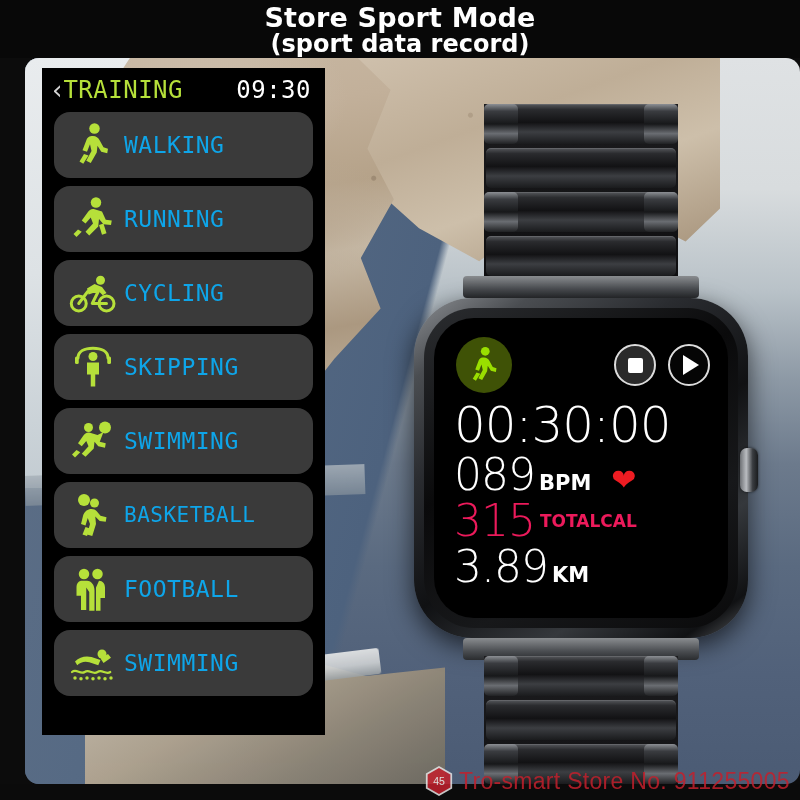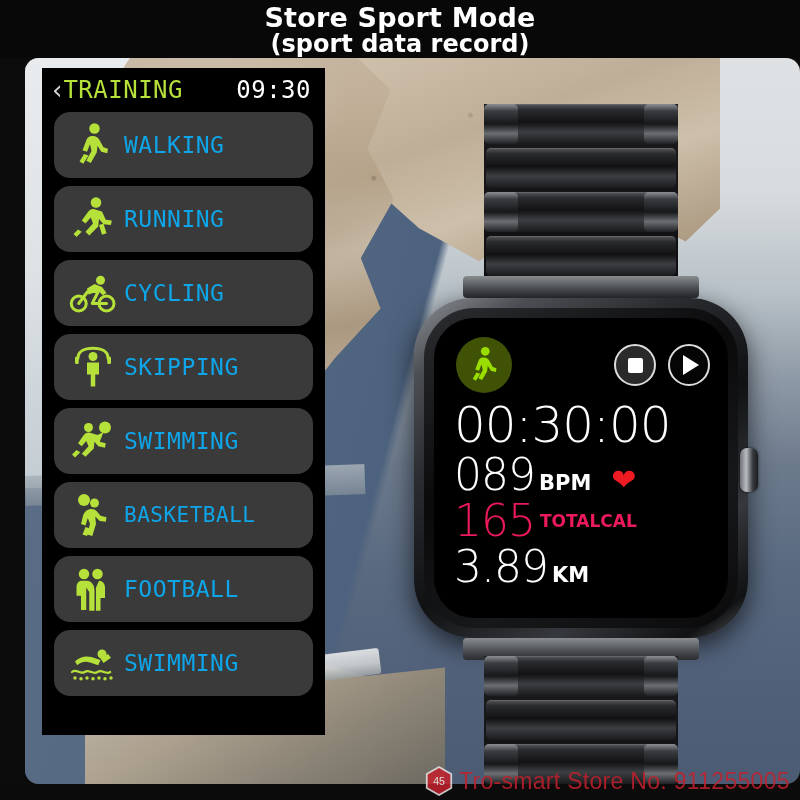--- a/index.html
+++ b/index.html
@@ -306,21 +306,21 @@
         <div class="stats">
           <div class="st-row r-time">
             <span class="big">00:30:00</span>
           </div>
           <div class="st-row r-bpm">
             <span class="big">089</span>
             <span class="unit">BPM</span>
             <span class="heart">❤</span>
           </div>
           <div class="st-row r-cal">
-            <span class="big">165</span>
+            <span class="big">315</span>
             <span class="unit2">
               <span>TOTAL</span>
               <span>CAL</span>
             </span>
           </div>
           <div class="st-row r-km">
             <span class="big">3.89</span>
             <span class="unit">KM</span>
           </div>
         </div>

